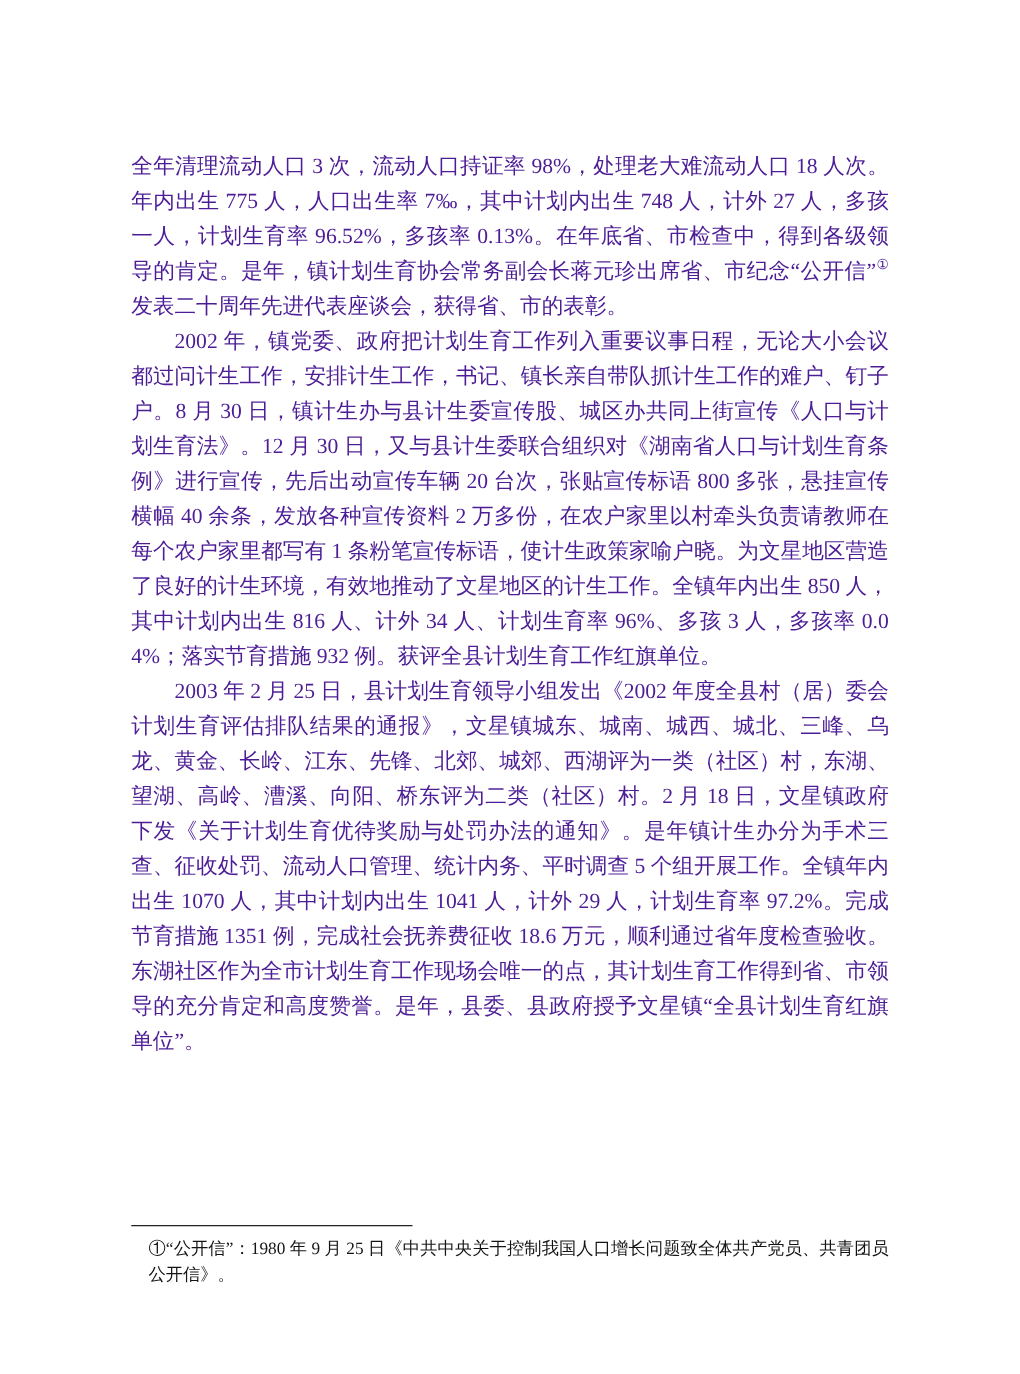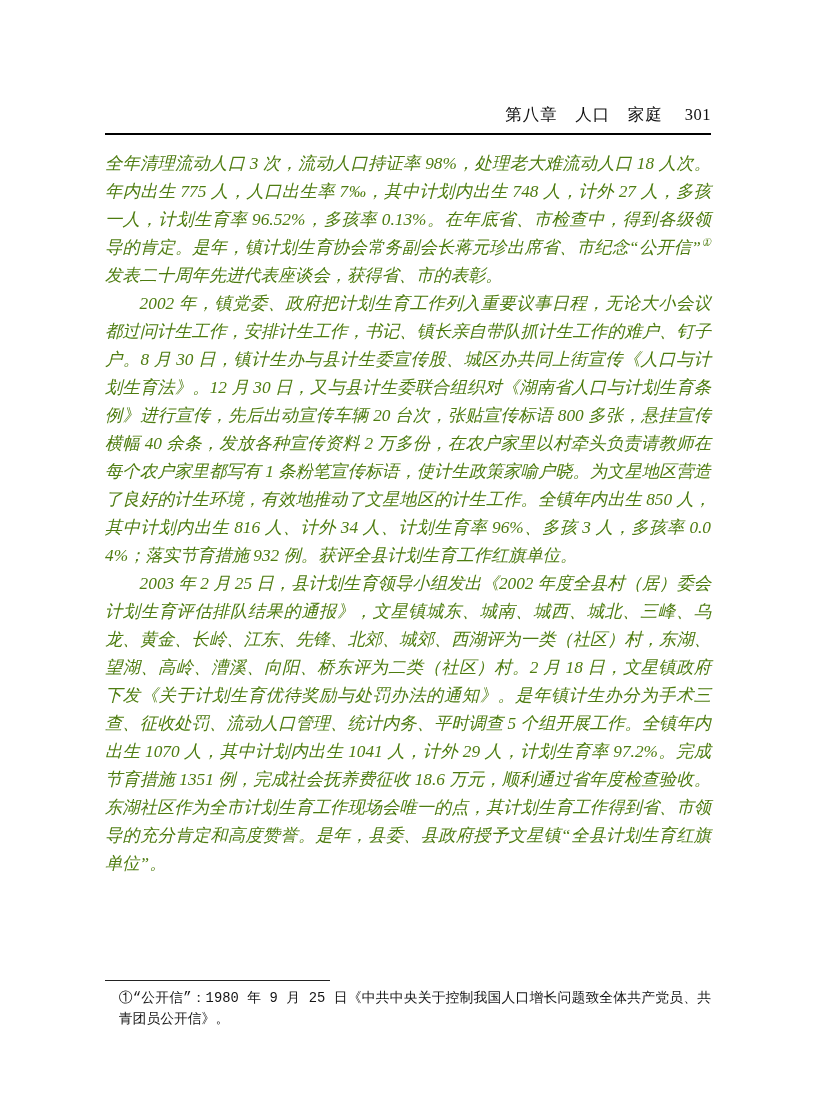--- a/index.html
+++ b/index.html
@@ -43,22 +43,21 @@
   }
   .running-header .pagenum {
     font-weight: 400;
     letter-spacing: 0.5px;
   }
   .body-text {
     margin-top: 15px;
     font-size: 17.3px;
     line-height: 28px;
     text-align: justify;
-    color: #4d7c0f;
-    font-style: italic;
+    color: #4c1d95;
   }
   .para {
     margin: 0;
     word-break: break-all;
   }
   .para.indent {
     text-indent: 2em;
   }
   .note-ref {
     font-size: 11px;
@@ -77,33 +76,28 @@
     margin-bottom: 7px;
   }
   .footnote {
     margin: 0;
     font-size: 13.8px;
     line-height: 21px;
     padding-left: 1em;
     text-align: justify;
     word-break: break-all;
     color: #141414;
-    font-family: Liberation Mono, monospace;
   }
 </style>
 </head>
 <body>
 
 <div class="page">
   <div class="content">
 
-    <div class="running-header">
-      <span class="chapter">第八章　人口　家庭</span>
-      <span class="pagenum">301</span>
-    </div>
 
     <div class="body-text">
       <p class="para first"><span>全年清理流动人口 3 次，流动人口持证率 98%，处理老大难流动人口 18 人次。年内出生 775 人，人口出生率 7‰，其中计划内出生 748 人，计外 27 人，多孩一人，计划生育率 96.52%，多孩率 0.13%。在年底省、市检查中，得到各级领导的肯定。是年，镇计划生育协会常务副会长蒋元珍出席省、市纪念“公开信”</span><sup class="note-ref">①</sup><span>发表二十周年先进代表座谈会，获得省、市的表彰。</span></p>
       <p class="para indent">2002 年，镇党委、政府把计划生育工作列入重要议事日程，无论大小会议都过问计生工作，安排计生工作，书记、镇长亲自带队抓计生工作的难户、钉子户。8 月 30 日，镇计生办与县计生委宣传股、城区办共同上街宣传《人口与计划生育法》。12 月 30 日，又与县计生委联合组织对《湖南省人口与计划生育条例》进行宣传，先后出动宣传车辆 20 台次，张贴宣传标语 800 多张，悬挂宣传横幅 40 余条，发放各种宣传资料 2 万多份，在农户家里以村牵头负责请教师在每个农户家里都写有 1 条粉笔宣传标语，使计生政策家喻户晓。为文星地区营造了良好的计生环境，有效地推动了文星地区的计生工作。全镇年内出生 850 人，其中计划内出生 816 人、计外 34 人、计划生育率 96%、多孩 3 人，多孩率 0.04%；落实节育措施 932 例。获评全县计划生育工作红旗单位。</p>
       <p class="para indent">2003 年 2 月 25 日，县计划生育领导小组发出《2002 年度全县村（居）委会计划生育评估排队结果的通报》，文星镇城东、城南、城西、城北、三峰、乌龙、黄金、长岭、江东、先锋、北郊、城郊、西湖评为一类（社区）村，东湖、望湖、高岭、漕溪、向阳、桥东评为二类（社区）村。2 月 18 日，文星镇政府下发《关于计划生育优待奖励与处罚办法的通知》。是年镇计生办分为手术三查、征收处罚、流动人口管理、统计内务、平时调查 5 个组开展工作。全镇年内出生 1070 人，其中计划内出生 1041 人，计外 29 人，计划生育率 97.2%。完成节育措施 1351 例，完成社会抚养费征收 18.6 万元，顺利通过省年度检查验收。东湖社区作为全市计划生育工作现场会唯一的点，其计划生育工作得到省、市领导的充分肯定和高度赞誉。是年，县委、县政府授予文星镇“全县计划生育红旗单位”。</p>
     </div>
 
     <div class="footnote-block">
       <div class="footnote-rule"></div>
       <p class="footnote"><span>①</span><span>“公开信”：1980 年 9 月 25 日《中共中央关于控制我国人口增长问题致全体共产党员、共青团员公开信》。</span></p>

